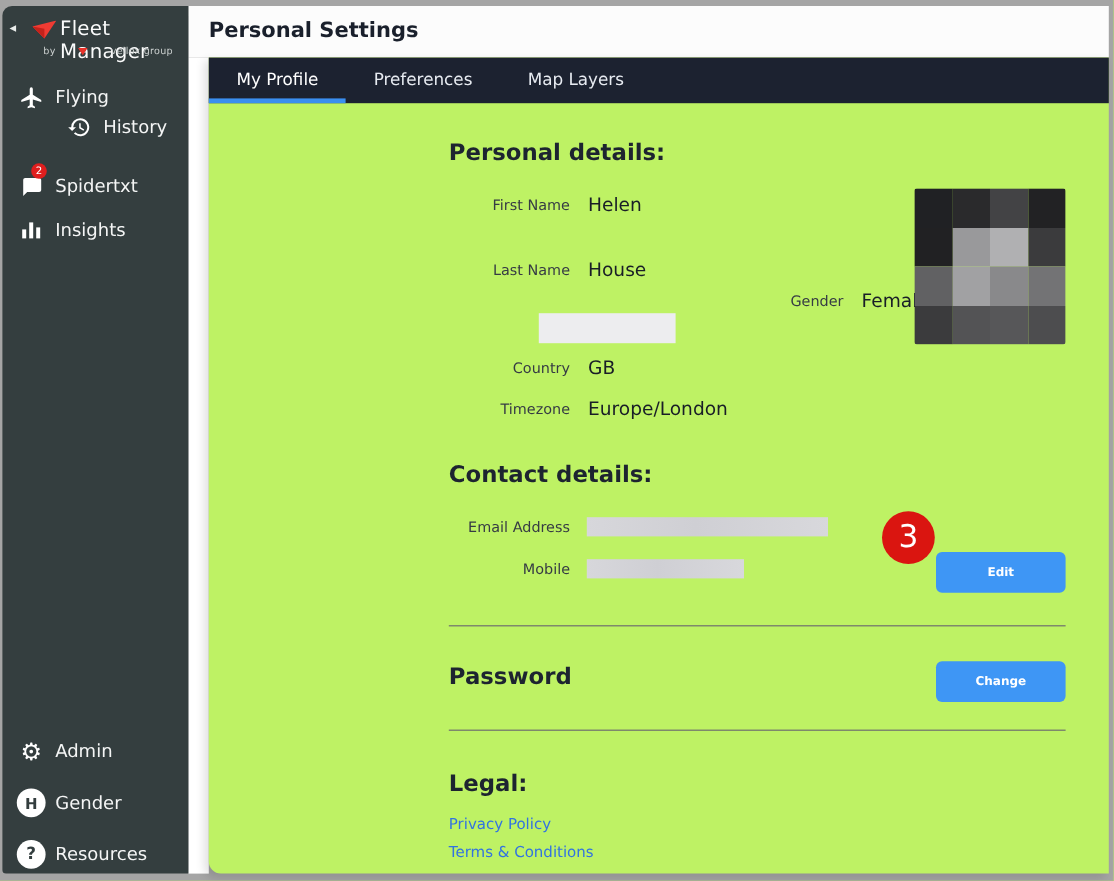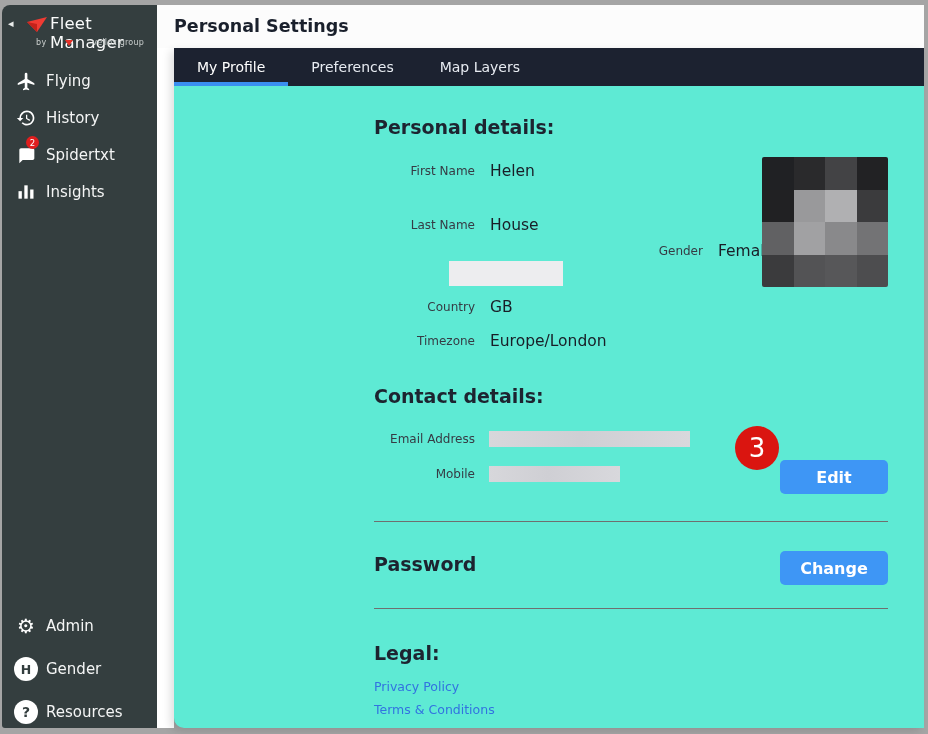--- a/index.html
+++ b/index.html
@@ -36,21 +36,21 @@
   }
   
   .page-header {
     position:absolute; left:157px; top:5px; right:4px; height:43px;
     background:#fcfcfc; z-index:1;
   }
   .page-title { position:absolute; left:17px; top:0; line-height:43px; font-size:17.5px; color:#1a202c; }
   .gutter { position:absolute; left:157px; top:48px; width:17px; bottom:6px; background:#ffffff; z-index:1; }
   .card {
     position:absolute; left:174px; top:48px; right:4px; bottom:6px;
-    background:#5eead4; border-bottom-left-radius:10px;
+    background:#bef264; border-bottom-left-radius:10px;
     box-shadow:-4px 3px 8px rgba(0,0,0,.12); z-index:2;
   }
   .tabbar { position:absolute; left:0; top:0; right:0; height:38px; background:#1c2230; display:flex; }
   .tab { position:relative; height:38px; line-height:38px; padding:0 23px; font-size:14px; color:#e7ebf1; cursor:pointer; }
   .tab.active { color:#ffffff; }
   .tab.active::after { content:""; position:absolute; left:0; right:0; bottom:0; height:4px; background:#3a8ff0; }
   
   .sec-heading { position:absolute; left:200px; font-size:19px; color:#1d2430; }
   .frow { position:absolute; left:120px; width:480px; height:22px; display:flex; align-items:center; }
   .flabel { display:inline-block; width:181px; text-align:right; font-size:12px; color:#363b44; }
@@ -58,21 +58,21 @@
   .redacted { background:linear-gradient(90deg,#d7d7db 0%,#cfcfd4 45%,#d8d8dc 100%); position:absolute; }
   .redacted.light { background:#ededef; }
   .avatar-grid {
     position:absolute; left:588px; top:109px; width:126px; height:130px;
     display:grid; grid-template-columns:repeat(4,1fr); grid-template-rows:repeat(4,1fr);
     border-radius:2px; overflow:hidden;
   }
   .clabel { position:absolute; left:120px; width:181px; text-align:right; font-size:12px; color:#363b44; }
   .btn {
     position:absolute; left:606px; width:108px; height:34px; border:none; border-radius:5px;
-    background:#3e96f5; color:#ffffff; font-size:16px; font-weight:bold;
+    background:#3e96f5; color:#ffffff; font-size:10px; font-weight:bold;
     font-family:"DejaVu Sans","Liberation Sans",sans-serif; cursor:pointer;
   }
   .divider { position:absolute; left:200px; width:514px; border-top:1px solid #6f6f6f; }
   .anno-badge {
     position:absolute; left:561px; top:378px; width:44px; height:44px; border-radius:50%;
     background:#da1510; color:#ffffff; font-size:26px; display:flex; align-items:center; justify-content:center;
     z-index:6;
   }
   .legal-link { position:absolute; left:200px; font-size:12.5px; color:#3273e0; cursor:pointer; text-decoration:none; display:block; }
 </style>
@@ -96,21 +96,21 @@
 
   <div class="nav-item" style="top:63px;">
     <span class="ibox">
       <svg width="21" height="21" viewBox="0 0 24 24" fill="#ffffff">
           <path d="M21 16v-2l-8-5V3.5a1.5 1.5 0 0 0-3 0V9l-8 5v2l8-2.5V19l-2 1.5V22l3.5-1 3.5 1v-1.5L13 19v-5.5l8 2.5z"></path>
         </svg>
     </span>
     <span class="nlabel">Flying</span>
   </div>
 
-  <div class="nav-item" style="top:100px;">
+  <div class="nav-item" style="top:88px;padding-left:40px;">
     <span class="ibox">
       <svg width="20" height="20" viewBox="0 0 24 24" fill="#ffffff">
           <path d="M13 3a9 9 0 0 0-9 9H1l3.9 3.9L8.8 12H6a7 7 0 1 1 2.1 5l-1.4 1.4A9 9 0 1 0 13 3zm-1 5v5l4.25 2.52.77-1.28-3.52-2.09V8z"></path>
         </svg>
     </span>
     <span class="nlabel">History</span>
   </div>
 
   <div class="nav-item" style="top:137px;">
     <span class="ibox">

